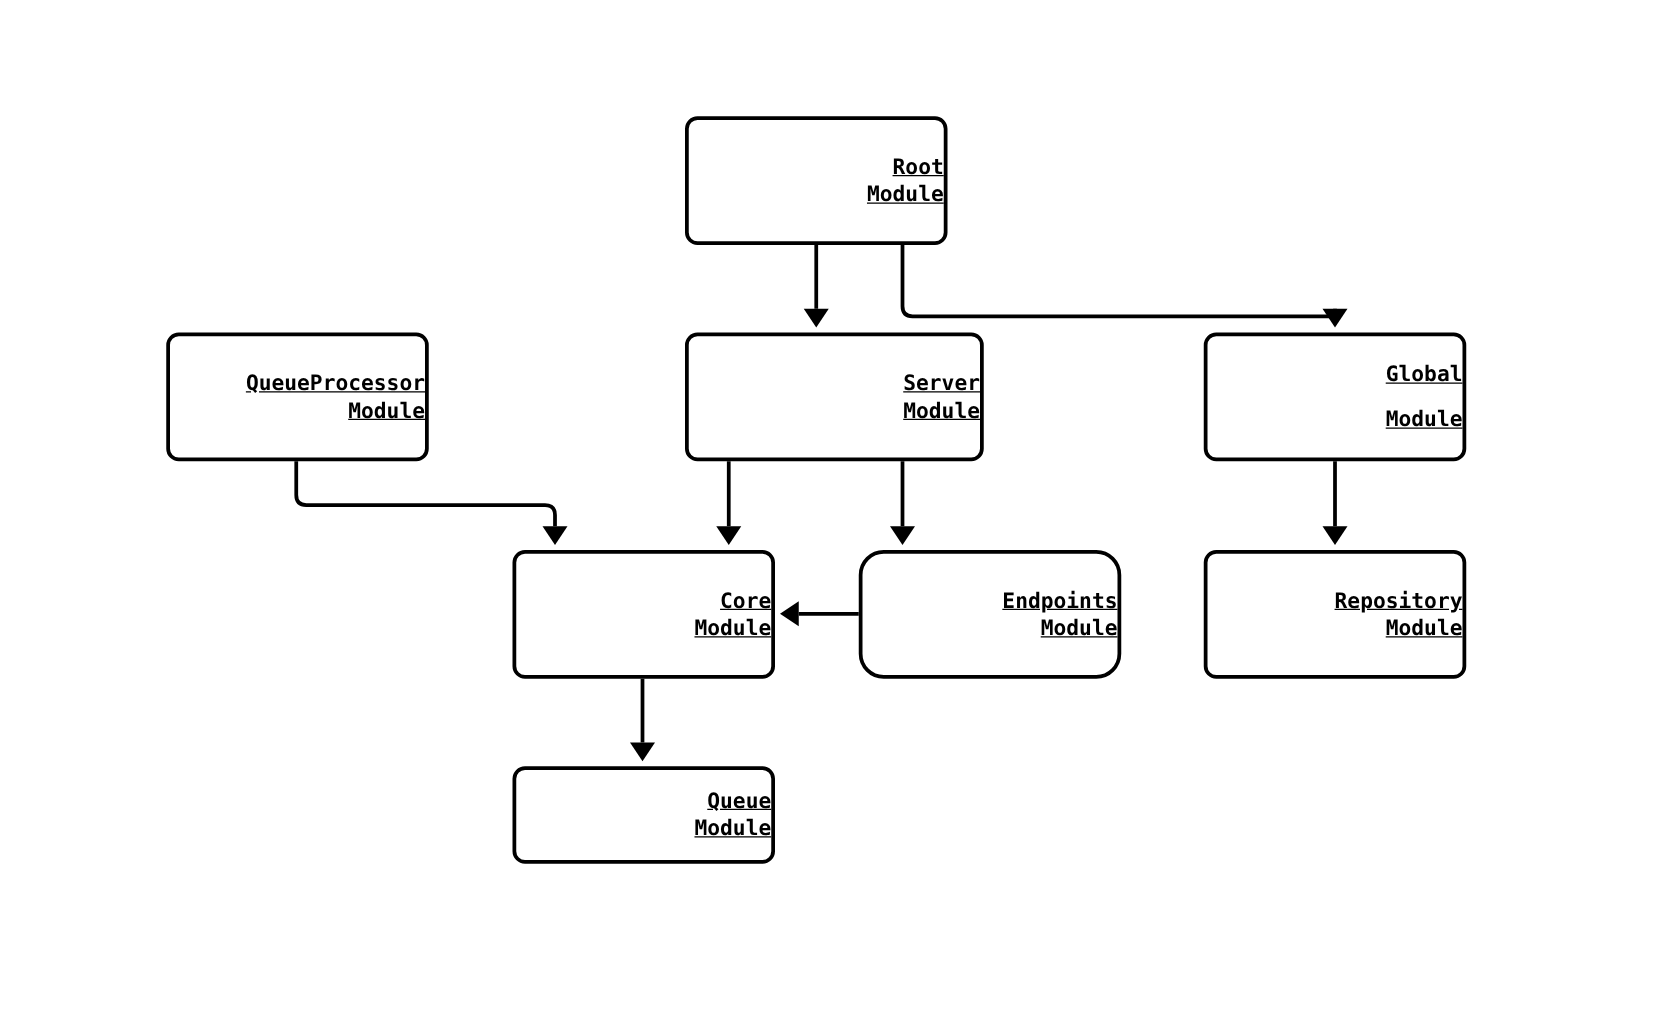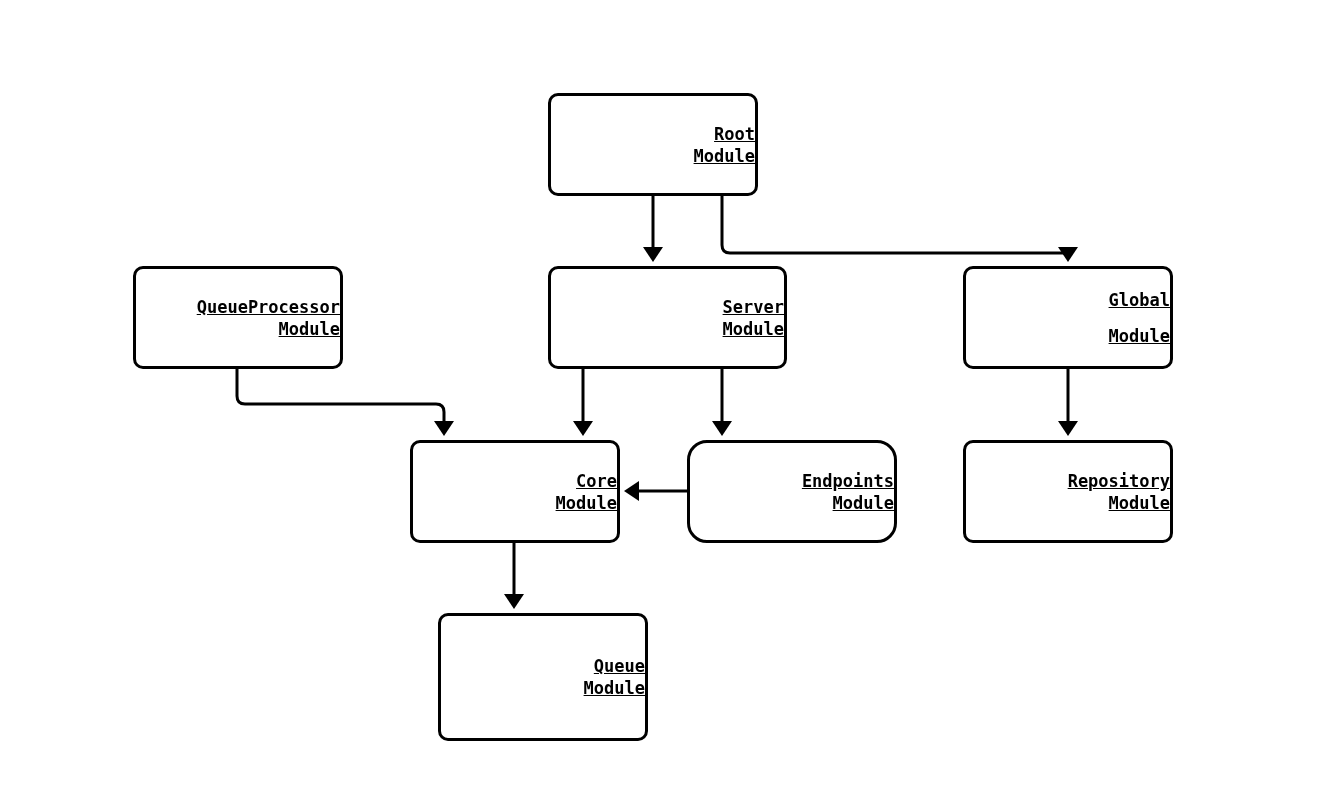--- a/index.html
+++ b/index.html
@@ -108,18 +108,18 @@
         <div class="node-label">Module</div>
       </div>
       <div class="node" style="left: 687px; top: 440px; width: 210px; height: 103px; border-width: 3px; border-color: rgb(0, 0, 0); background: rgb(255, 255, 255); border-radius: 20px;">
         <div class="node-label">Endpoints</div>
         <div class="node-label">Module</div>
       </div>
       <div class="node" style="left: 963px; top: 440px; width: 210px; height: 103px; border-width: 3px; border-color: rgb(0, 0, 0); background: rgb(255, 255, 255); border-radius: 10px;">
         <div class="node-label">Repository</div>
         <div class="node-label">Module</div>
       </div>
-      <div class="node" style="left: 410px; top: 613px; width: 210px; height: 128px; border-width: 3px; border-color: rgb(0, 0, 0); background: rgb(255, 255, 255); border-radius: 10px; margin-left: 28px;">
+      <div class="node" style="left: 410px; top: 613px; width: 210px; height: 78px; border-width: 3px; border-color: rgb(0, 0, 0); background: rgb(255, 255, 255); border-radius: 10px;">
         <div class="node-label">Queue</div>
         <div class="node-label">Module</div>
       </div>
     </div>
 </div>
 
 </body></html>

